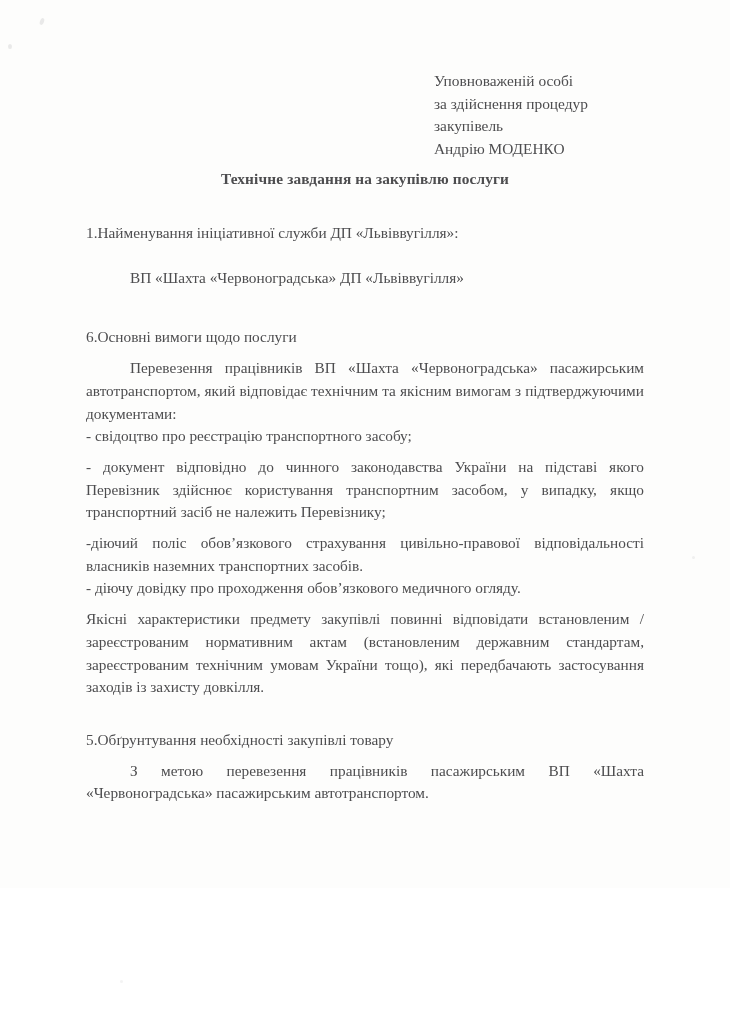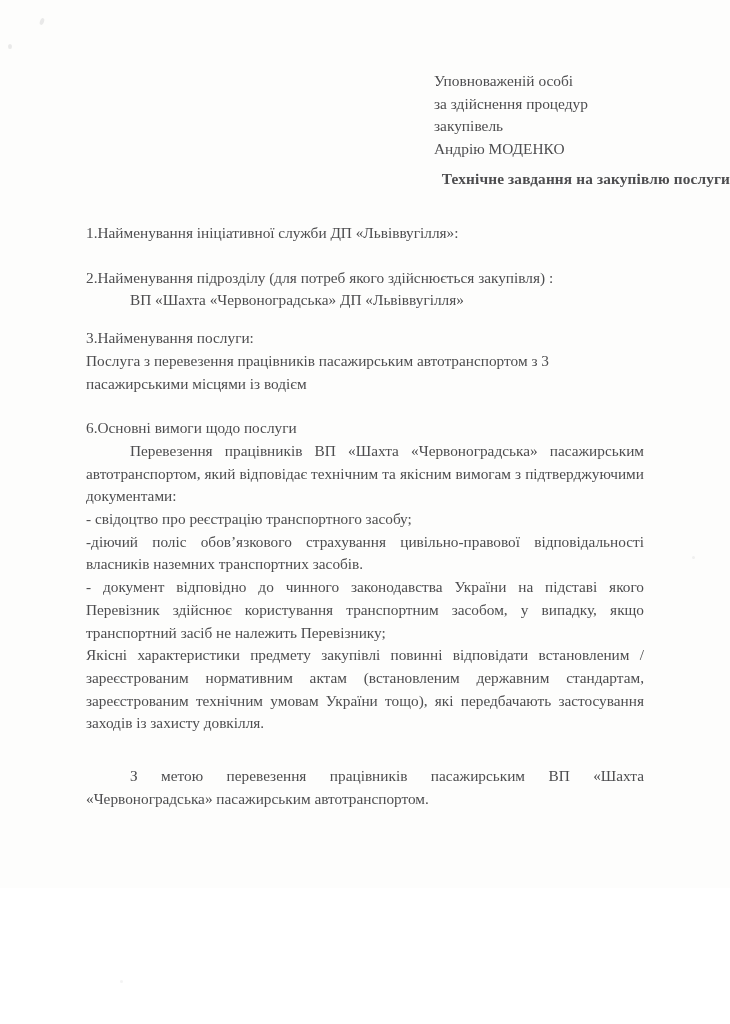--- a/index.html
+++ b/index.html
@@ -44,21 +44,21 @@
     font-size: 15.4px;
     line-height: 22.5px;
     white-space: pre-line;
   }
 
   .doc-title {
     position: absolute;
     left: 0;
     right: 0;
     top: 170px;
-    text-align: right;
+    text-align: center;
     font-weight: bold;
     font-size: 15.3px;
     letter-spacing: .15px;
   }
 
   .body-content {
     position: absolute;
     left: 86px;
     top: 222px;
     width: 558px;
@@ -70,20 +70,21 @@
     font-size: 15.3px;
     line-height: 22.7px;
     text-align: left;
   }
   .just {
     font-size: 15.3px;
     line-height: 22.7px;
     text-align: justify;
     text-align-last: left;
     text-justify: inter-word;
+    margin-top: 8px;
   }
   .indent { text-indent: 44px; }
   .gap-lg { height: 22px; }
   .gap-md { height: 15px; }
   .gap-sm { height: 8px; }
   .hang { padding-left: 44px; }
 </style>
 </head>
 <body>
 
@@ -103,43 +104,40 @@
 
   <div class="body-content">
 
     <div class="sec">
       <div class="line">1.Найменування ініціативної служби ДП «Львіввугілля»:</div>
     </div>
 
     <div class="gap-lg"></div>
 
     <div class="sec">
-      <div class="line">2.Найменування  підрозділу  (для потреб якого здійснюється закупівля) :</div>
       <div class="line hang">ВП «Шахта «Червоноградська» ДП «Львіввугілля»</div>
     </div>
 
     <div class="gap-md"></div>
 
-    <div class="sec">
-      <div class="line">3.Найменування  послуги:</div>
-      <div class="line">Послуга з перевезення працівників пасажирським автотранспортом з 3 пасажирськими місцями із водієм</div>
-    </div>
 
     <div class="gap-lg"></div>
 
     <div class="sec">
       <div class="line">6.Основні вимоги щодо послуги</div>
       <div class="just indent">Перевезення працівників ВП «Шахта «Червоноградська» пасажирським автотранспортом, який відповідає технічним та якісним вимогам з підтверджуючими документами:</div>
       <div class="line">- свідоцтво про реєстрацію транспортного засобу;</div>
+      <div class="just">- документ відповідно до чинного законодавства України на підставі якого Перевізник здійснює користування транспортним засобом, у випадку, якщо транспортний засіб не належить Перевізнику;</div>
       <div class="just">-діючий поліс обов’язкового страхування цивільно-правової відповідальності власників наземних транспортних засобів.</div>
-      <div class="just">- документ відповідно до чинного законодавства України на підставі якого Перевізник здійснює користування транспортним засобом, у випадку, якщо транспортний засіб не належить Перевізнику;</div>
+      <div class="line">- діючу довідку про проходження обов’язкового медичного огляду.</div>
       <div class="just">Якісні характеристики предмету закупівлі повинні відповідати встановленим /зареєстрованим нормативним актам (встановленим державним стандартам, зареєстрованим технічним умовам України тощо), які передбачають застосування заходів із захисту довкілля.</div>
     </div>
 
     <div class="gap-lg"></div>
     <div class="gap-sm"></div>
 
     <div class="sec">
+      <div class="line">5.Обґрунтування необхідності закупівлі товару</div>
       <div class="just indent">З метою  перевезення працівників пасажирським ВП «Шахта «Червоноградська» пасажирським автотранспортом.</div>
     </div>
 
   </div>
 </div>
 
 </body></html>

